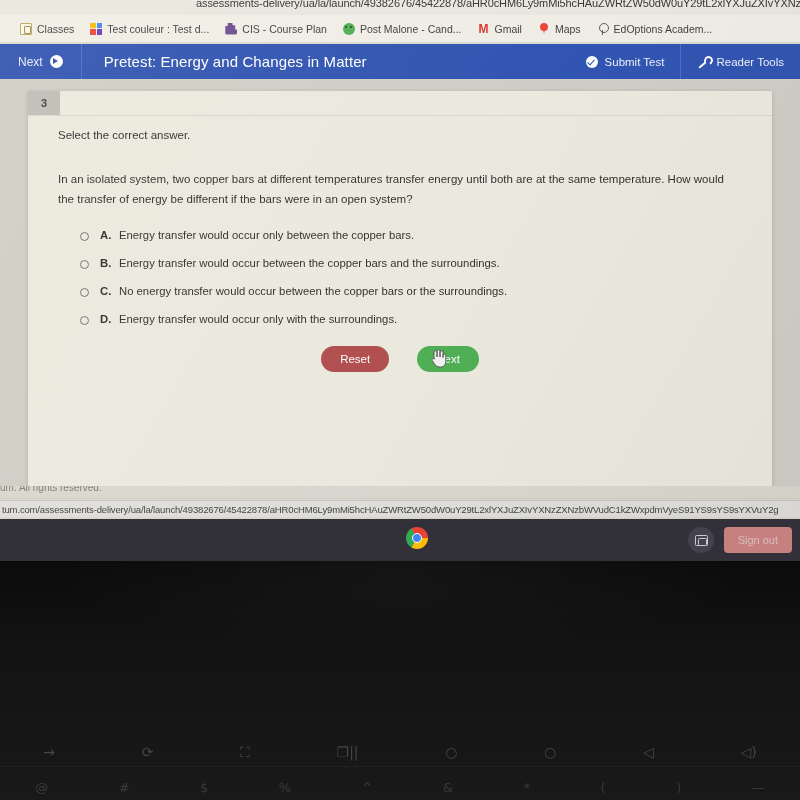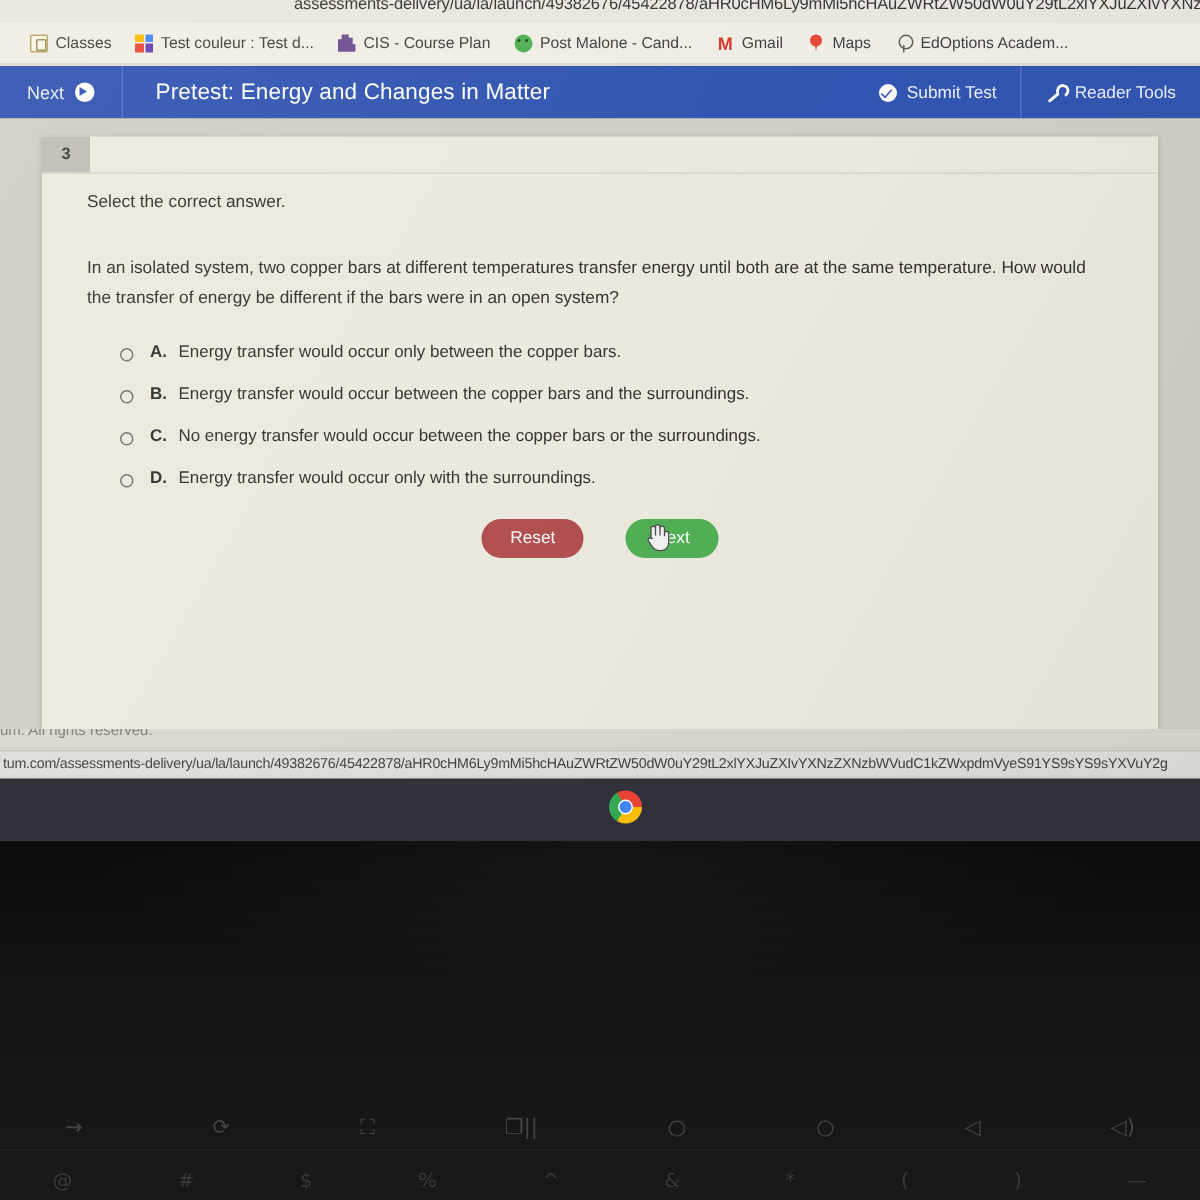--- a/index.html
+++ b/index.html
@@ -381,20 +381,24 @@
 
     <div class="statusbar">
       <span>tum.com/assessments-delivery/ua/la/launch/49382676/45422878/aHR0cHM6Ly9mMi5hcHAuZWRtZW50dW0uY29tL2xlYXJuZXIvYXNzZXNzbWVudC1kZWxpdmVyeS91YS9sYS9sYXVuY2g</span>
     </div>
 
     <div class="photo-tint"></div>
   </div>
 
   <div class="shelf">
     <div class="chrome-logo"></div>
+    <div class="shelf-right">
+      <div class="overview-ico"></div>
+      <div class="signout">Sign out</div>
+    </div>
   </div>
 
   <div class="dark-body"></div>
   <div class="kb-sep"></div>
 
   <div class="kbrow kbrow-top">
     <span class="key">→</span>
     <span class="key">⟳</span>
     <span class="key">⛶</span>
     <span class="key">❐||</span>

